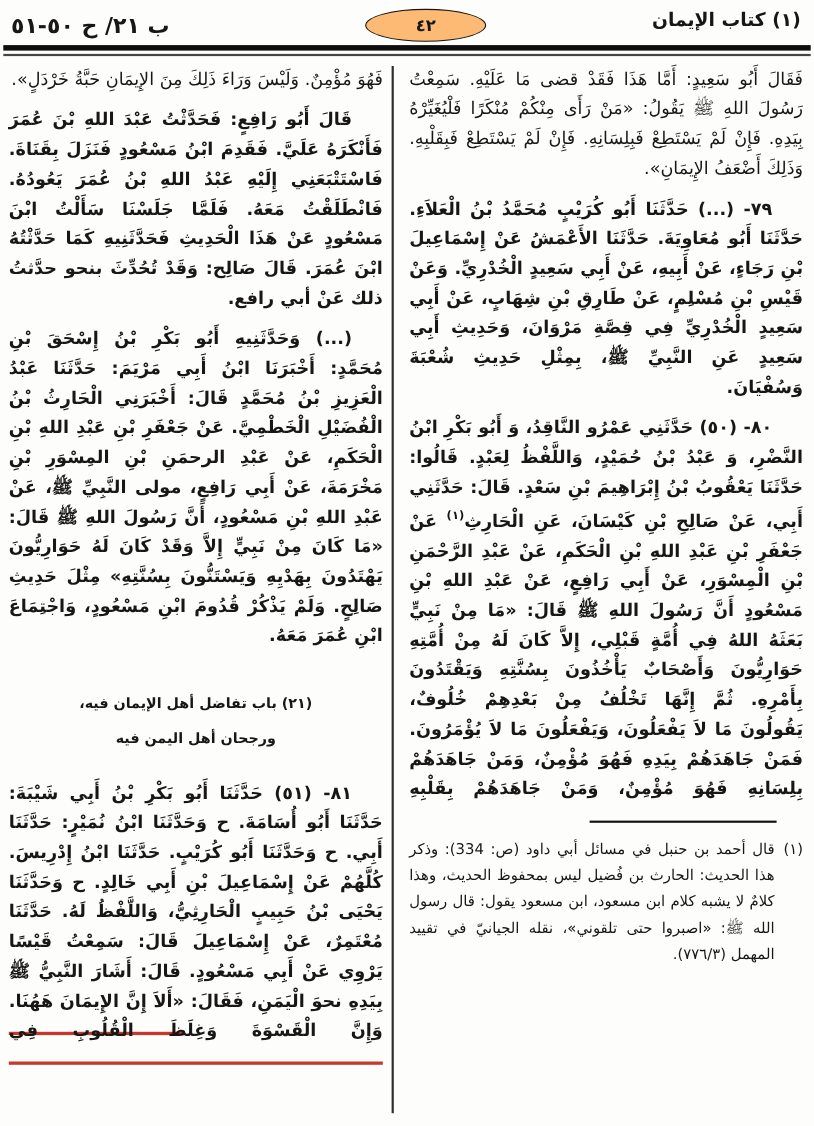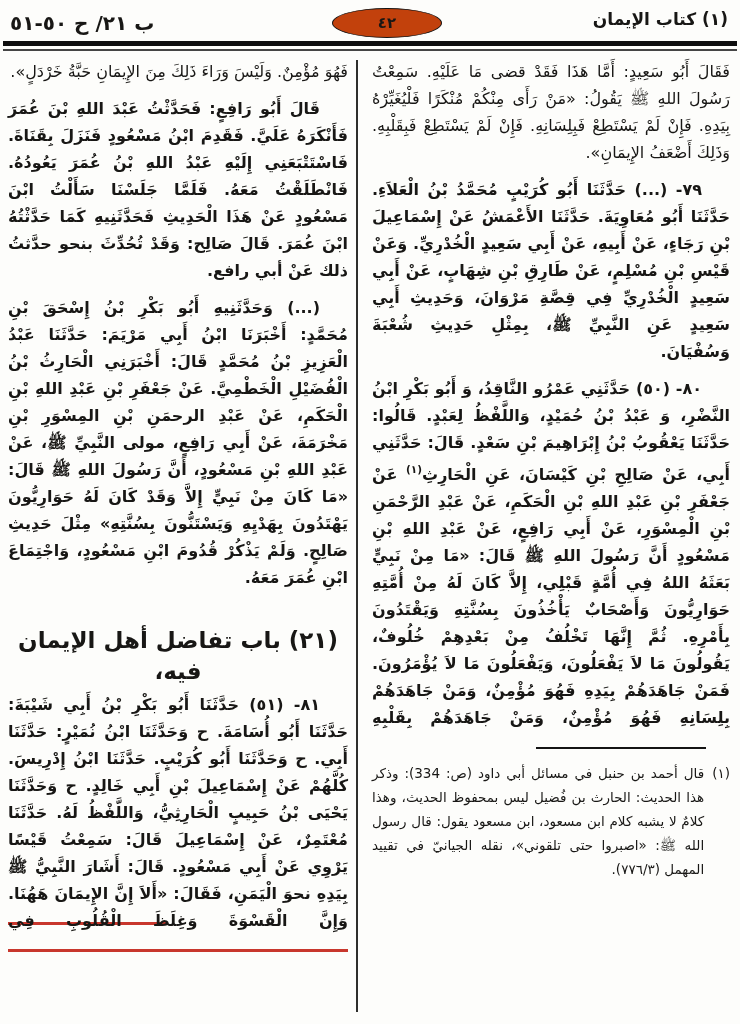--- a/index.html
+++ b/index.html
@@ -7,21 +7,21 @@
     position:relative;width:740px;height:1024px;background:#fdfdfb;
     overflow:hidden;font-family:"DejaVu Sans",sans-serif;color:#181715;
   }
   
   .hdr-right{position:absolute;right:12px;top:9px;font-size:17px;font-weight:bold;direction:rtl;white-space:nowrap;}
   .hdr-left{position:absolute;left:10px;top:11px;font-size:20px;font-weight:bold;direction:rtl;white-space:nowrap;}
   .oval{
     position:absolute;left:332px;top:8px;width:108px;height:28px;
     border:1.7px solid #151515;border-radius:50%;
     display:flex;align-items:center;justify-content:center;
-    font-size:15px;font-weight:bold;background:#c2410c;
+    font-size:15px;font-weight:bold;background:#fdba74;
   }
   .rule-thick{position:absolute;top:41px;left:3px;right:3px;height:4.5px;background:#0e0e0e;}
   .rule-thin{position:absolute;top:49px;left:3px;right:3px;height:1.8px;background:#454545;}
   
   .divider{position:absolute;left:356px;top:60px;width:1.6px;height:952px;background:#2e2e2c;}
   .col{
     position:absolute;top:58px;direction:rtl;text-align:justify;
     font-size:16px;line-height:27px;letter-spacing:0;
   }
   .col-right{right:10px;width:358px;}
@@ -33,22 +33,22 @@
   
   .fn-rule{width:170px;height:2.2px;background:#141414;margin:16px 24px 12px auto;}
   .footnote{
     display:flex;gap:8px;direction:rtl;text-align:justify;
     font-size:13.5px;line-height:24px;
   }
   .fn-marker{flex:0 0 auto;}
   .fn-text{flex:1 1 auto;}
   
   .chapter-heading{
-    text-align:center;font-weight:bold;font-size:23px;line-height:31px;
-    margin:34px 0 4px 0;
+    text-align:center;font-weight:bold;font-size:13px;line-height:31px;
+    margin:34px 0 20px 0;
   }
   
   .red-underline{border-bottom:3px solid #c8372d;padding-bottom:19px;}
 </style>
 </head>
 <body>
 
 <div class="page">
 
   <div class="hdr-right">(١) كتاب الإيمان</div>
@@ -73,18 +73,19 @@
     </div>
   </div>
 
   <div class="col col-left">
     <p class="para">فَهُوَ مُؤْمِنٌ. وَلَيْسَ وَرَاءَ ذَلِكَ مِنَ الإِيمَانِ حَبَّةُ خَرْدَلٍ».</p>
     <p class="para indent">قَالَ أَبُو رَافِعٍ: فَحَدَّثْتُ عَبْدَ اللهِ بْنَ عُمَرَ فَأَنْكَرَهُ عَلَيَّ. فَقَدِمَ ابْنُ مَسْعُودٍ فَنَزَلَ بِقَنَاةَ. فَاسْتَتْبَعَنِي إِلَيْهِ عَبْدُ اللهِ بْنُ عُمَرَ يَعُودُهُ. فَانْطَلَقْتُ مَعَهُ. فَلَمَّا جَلَسْنَا سَأَلْتُ ابْنَ مَسْعُودٍ عَنْ هَذَا الْحَدِيثِ فَحَدَّثَنِيهِ كَمَا حَدَّثْتُهُ ابْنَ عُمَرَ. قَالَ صَالِح: وَقَدْ تُحُدِّثَ بنحو حدَّثتُ ذلك عَنْ أبي رافع.</p>
     <p class="para indent">(...) وَحَدَّثَنِيهِ أَبُو بَكْرِ بْنُ إِسْحَقَ بْنِ مُحَمَّدٍ: أَخْبَرَنَا ابْنُ أَبِي مَرْيَمَ: حَدَّثَنَا عَبْدُ الْعَزِيزِ بْنُ مُحَمَّدٍ قَالَ: أَخْبَرَنِي الْحَارِثُ بْنُ الْفُضَيْلِ الْخَطْمِيَّ. عَنْ جَعْفَرِ بْنِ عَبْدِ اللهِ بْنِ الْحَكَمِ، عَنْ عَبْدِ الرحمَنِ بْنِ المِسْوَرِ بْنِ مَخْرَمَةَ، عَنْ أَبِي رَافِعٍ، مولى النَّبِيِّ ﷺ، عَنْ عَبْدِ اللهِ بْنِ مَسْعُودٍ، أَنَّ رَسُولَ اللهِ ﷺ قَالَ: «مَا كَانَ مِنْ نَبِيٍّ إِلاَّ وَقَدْ كَانَ لَهُ حَوَارِيُّونَ يَهْتَدُونَ بِهَدْيِهِ وَيَسْتَنُّونَ بِسُنَّتِهِ» مِثْلَ حَدِيثِ صَالِحٍ. وَلَمْ يَذْكُرْ قُدُومَ ابْنِ مَسْعُودٍ، وَاجْتِمَاعَ ابْنِ عُمَرَ مَعَهُ.</p>
 
     <div class="chapter-heading">
       <div>(٢١) باب تفاضل أهل الإيمان فيه،</div>
+      <div>ورجحان أهل اليمن فيه</div>
     </div>
 
     <p class="para indent flow-last"><span>٨١- (٥١) حَدَّثَنَا أَبُو بَكْرِ بْنُ أَبِي شَيْبَةَ: حَدَّثَنَا أَبُو أُسَامَةَ. ح وَحَدَّثَنَا ابْنُ نُمَيْرٍ: حَدَّثَنَا أَبِي. ح وَحَدَّثَنَا أَبُو كُرَيْبٍ. حَدَّثَنَا ابْنُ إِدْرِيسَ. كُلَّهُمْ عَنْ إِسْمَاعِيلَ بْنِ أَبِي خَالِدٍ. ح وَحَدَّثَنَا يَحْيَى بْنُ حَبِيبٍ الْحَارِثِيُّ، وَاللَّفْظُ لَهُ. حَدَّثَنَا مُعْتَمِرٌ، عَنْ إِسْمَاعِيلَ قَالَ: سَمِعْتُ قَيْسًا يَرْوِي عَنْ أَبِي مَسْعُودٍ. قَالَ: أَشَارَ النَّبِيُّ ﷺ بِيَدِهِ نحوَ الْيَمَنِ، فَقَالَ: </span><span class="red-underline">«أَلاَ إِنَّ الإِيمَانَ هَهُنَا. وَإِنَّ الْقَسْوَةَ وَغِلَظَ الْقُلُوبِ فِي</span></p>
   </div>
 
 </div>
 
 </body></html>

